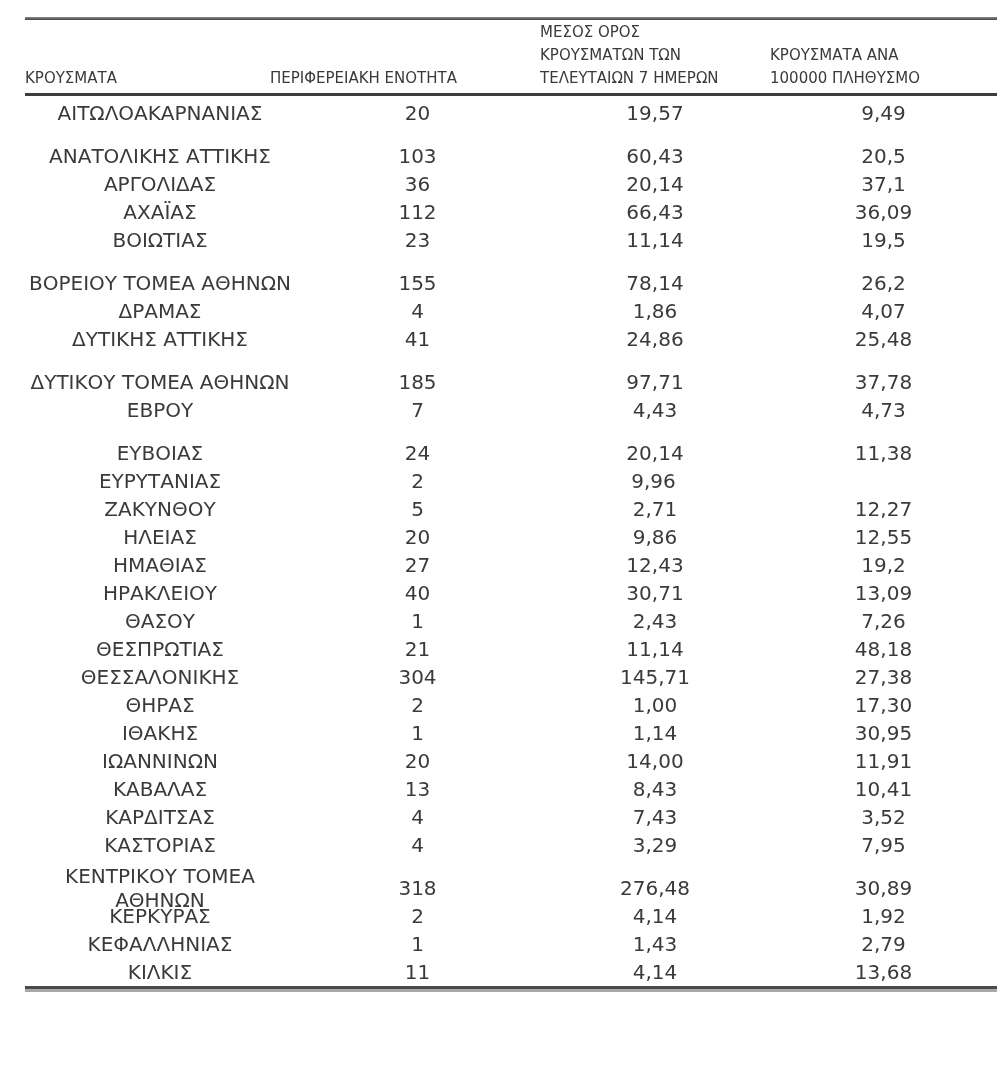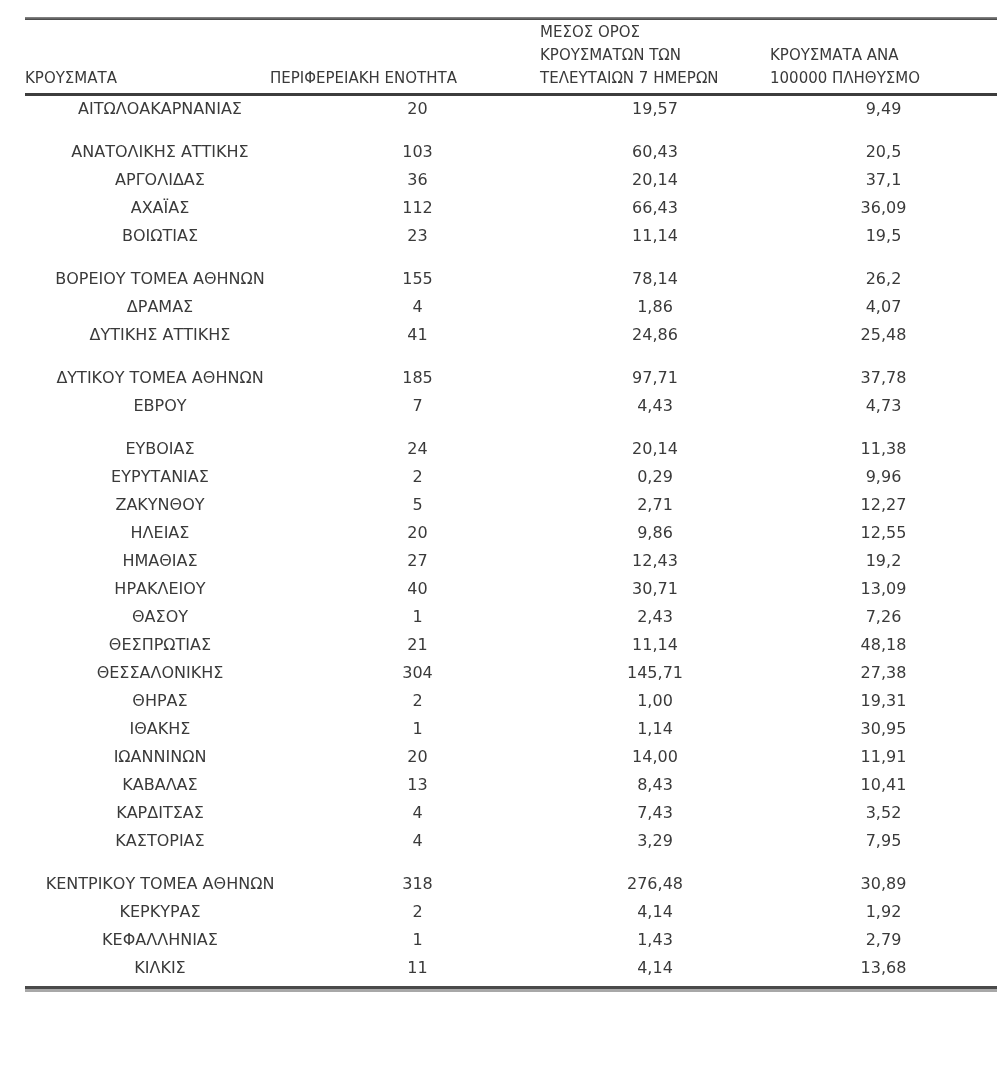--- a/index.html
+++ b/index.html
@@ -30,23 +30,23 @@
     font-size: 15px;
     line-height: 23px;
   }
   .th {
     text-align: left;
     white-space: pre-line;
   }
   .tbody { padding-top: 3px; }
   .tr {
     display: flex;
-    align-items: flex-start;
+    align-items: center;
     height: 28px;
-    font-size: 16px;
+    font-size: 20px;
   }
   .tr.gap { margin-top: 15px; }
   .td { text-align: center; }
   .col-region  { width: 270px; }
   .col-cases   { width: 245px; }
   .col-avg7    { width: 230px; }
   .col-per100k { width: 227px; }
   .rule-bottom-dark  { height: 3px; background: #4a4a4a; }
   .rule-bottom-light { height: 3px; background: #a8a8a8; }
 </style>
@@ -129,21 +129,20 @@
   </div>
       <div class="tr gap">
     <div class="td col-region">ΕΥΒΟΙΑΣ</div>
     <div class="td col-cases">24</div>
     <div class="td col-avg7">20,14</div>
     <div class="td col-per100k">11,38</div>
   </div>
       <div class="tr">
     <div class="td col-region">ΕΥΡΥΤΑΝΙΑΣ</div>
     <div class="td col-cases">2</div>
-    <div class="td col-avg7">0,29</div>
     <div class="td col-per100k">9,96</div>
   </div>
       <div class="tr">
     <div class="td col-region">ΖΑΚΥΝΘΟΥ</div>
     <div class="td col-cases">5</div>
     <div class="td col-avg7">2,71</div>
     <div class="td col-per100k">12,27</div>
   </div>
       <div class="tr">
     <div class="td col-region">ΗΛΕΙΑΣ</div>
@@ -178,21 +177,21 @@
       <div class="tr">
     <div class="td col-region">ΘΕΣΣΑΛΟΝΙΚΗΣ</div>
     <div class="td col-cases">304</div>
     <div class="td col-avg7">145,71</div>
     <div class="td col-per100k">27,38</div>
   </div>
       <div class="tr">
     <div class="td col-region">ΘΗΡΑΣ</div>
     <div class="td col-cases">2</div>
     <div class="td col-avg7">1,00</div>
-    <div class="td col-per100k">19,31</div>
+    <div class="td col-per100k">17,30</div>
   </div>
       <div class="tr">
     <div class="td col-region">ΙΘΑΚΗΣ</div>
     <div class="td col-cases">1</div>
     <div class="td col-avg7">1,14</div>
     <div class="td col-per100k">30,95</div>
   </div>
       <div class="tr">
     <div class="td col-region">ΙΩΑΝΝΙΝΩΝ</div>
     <div class="td col-cases">20</div>

